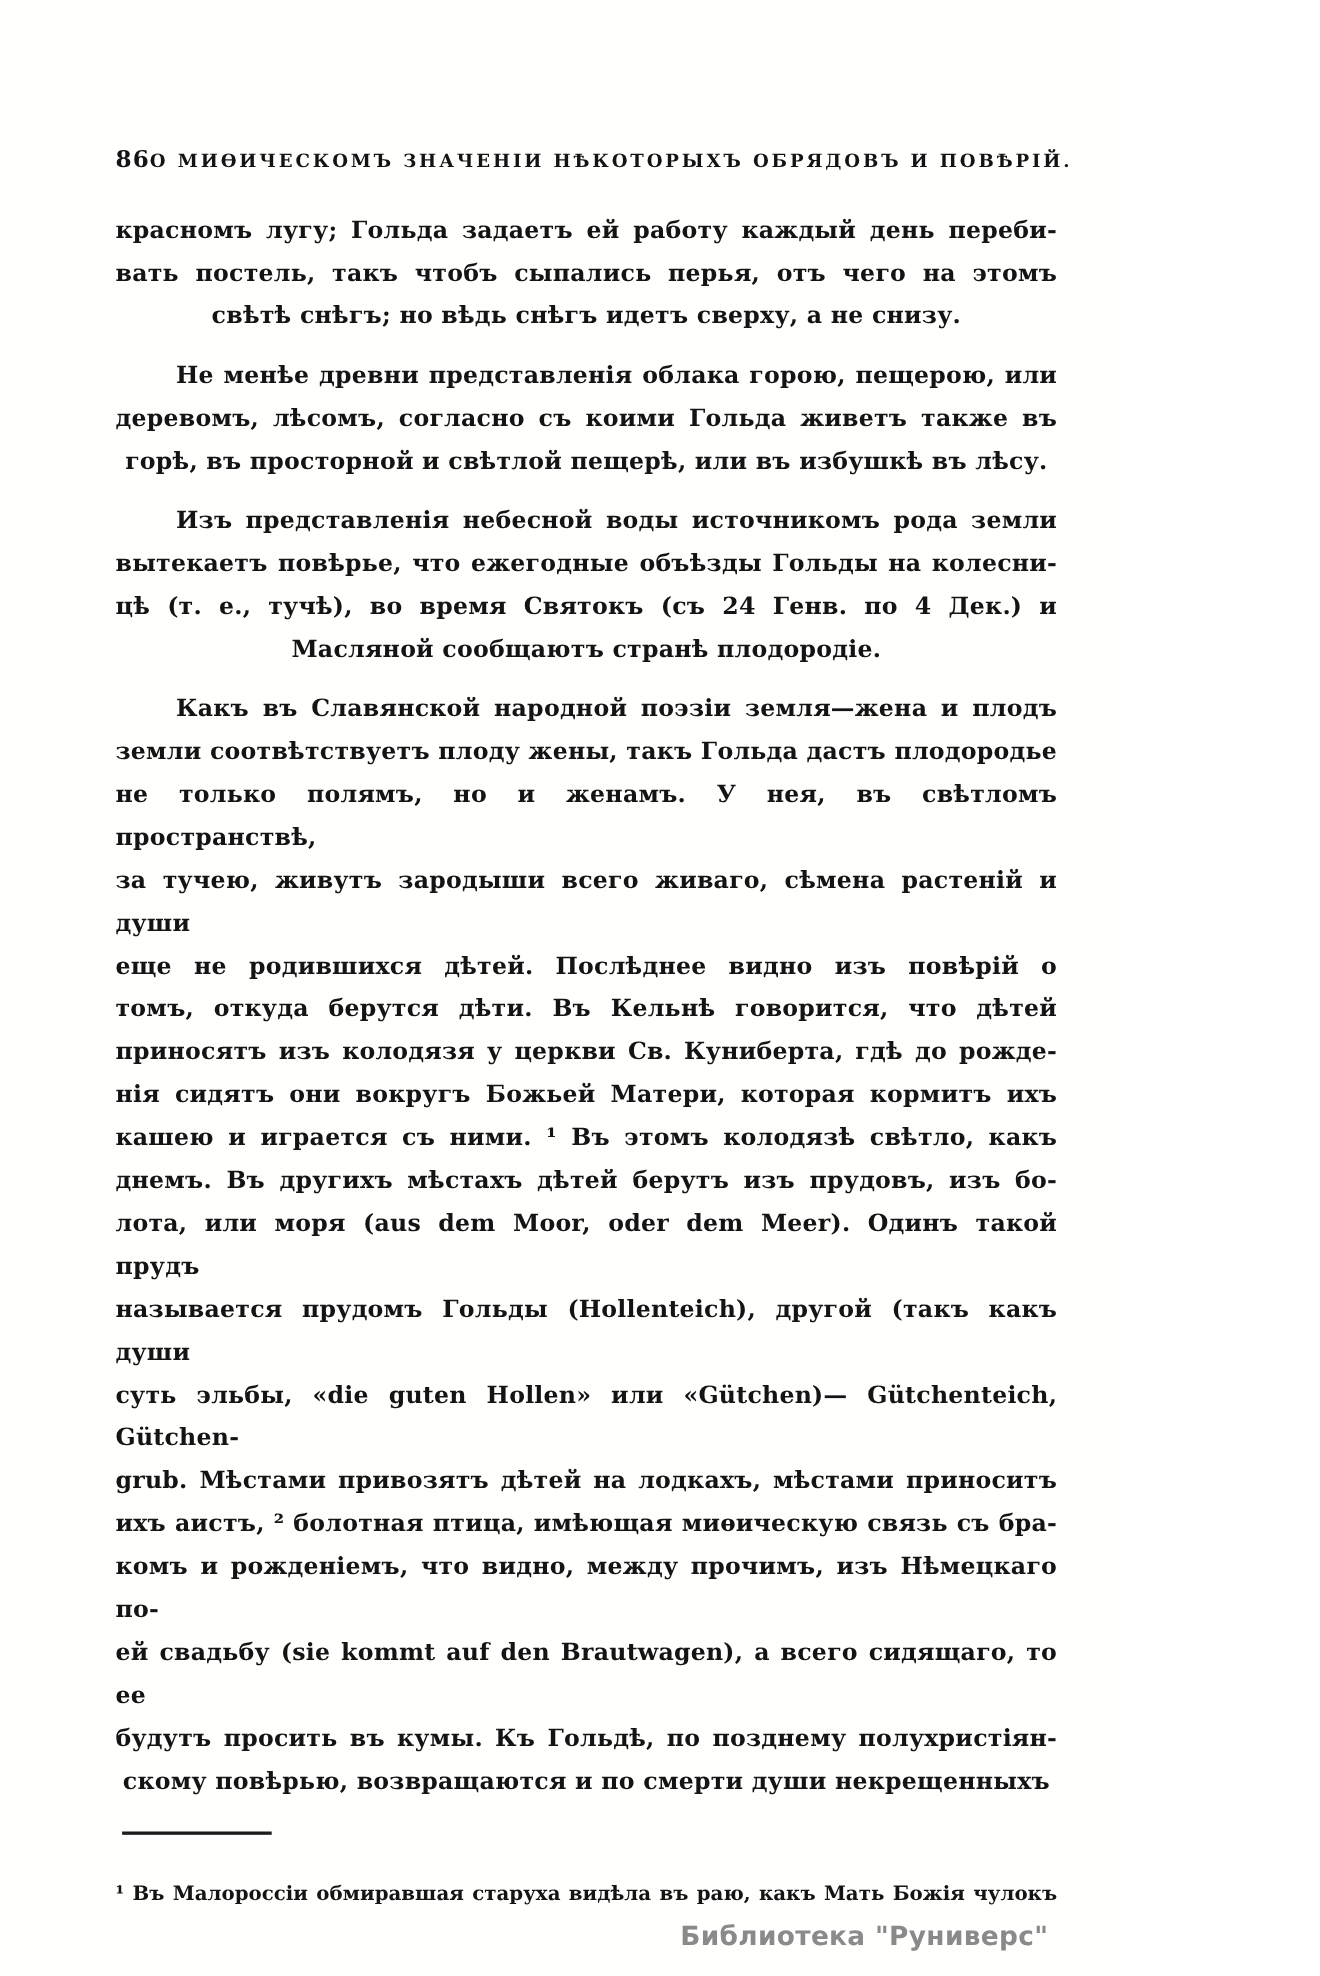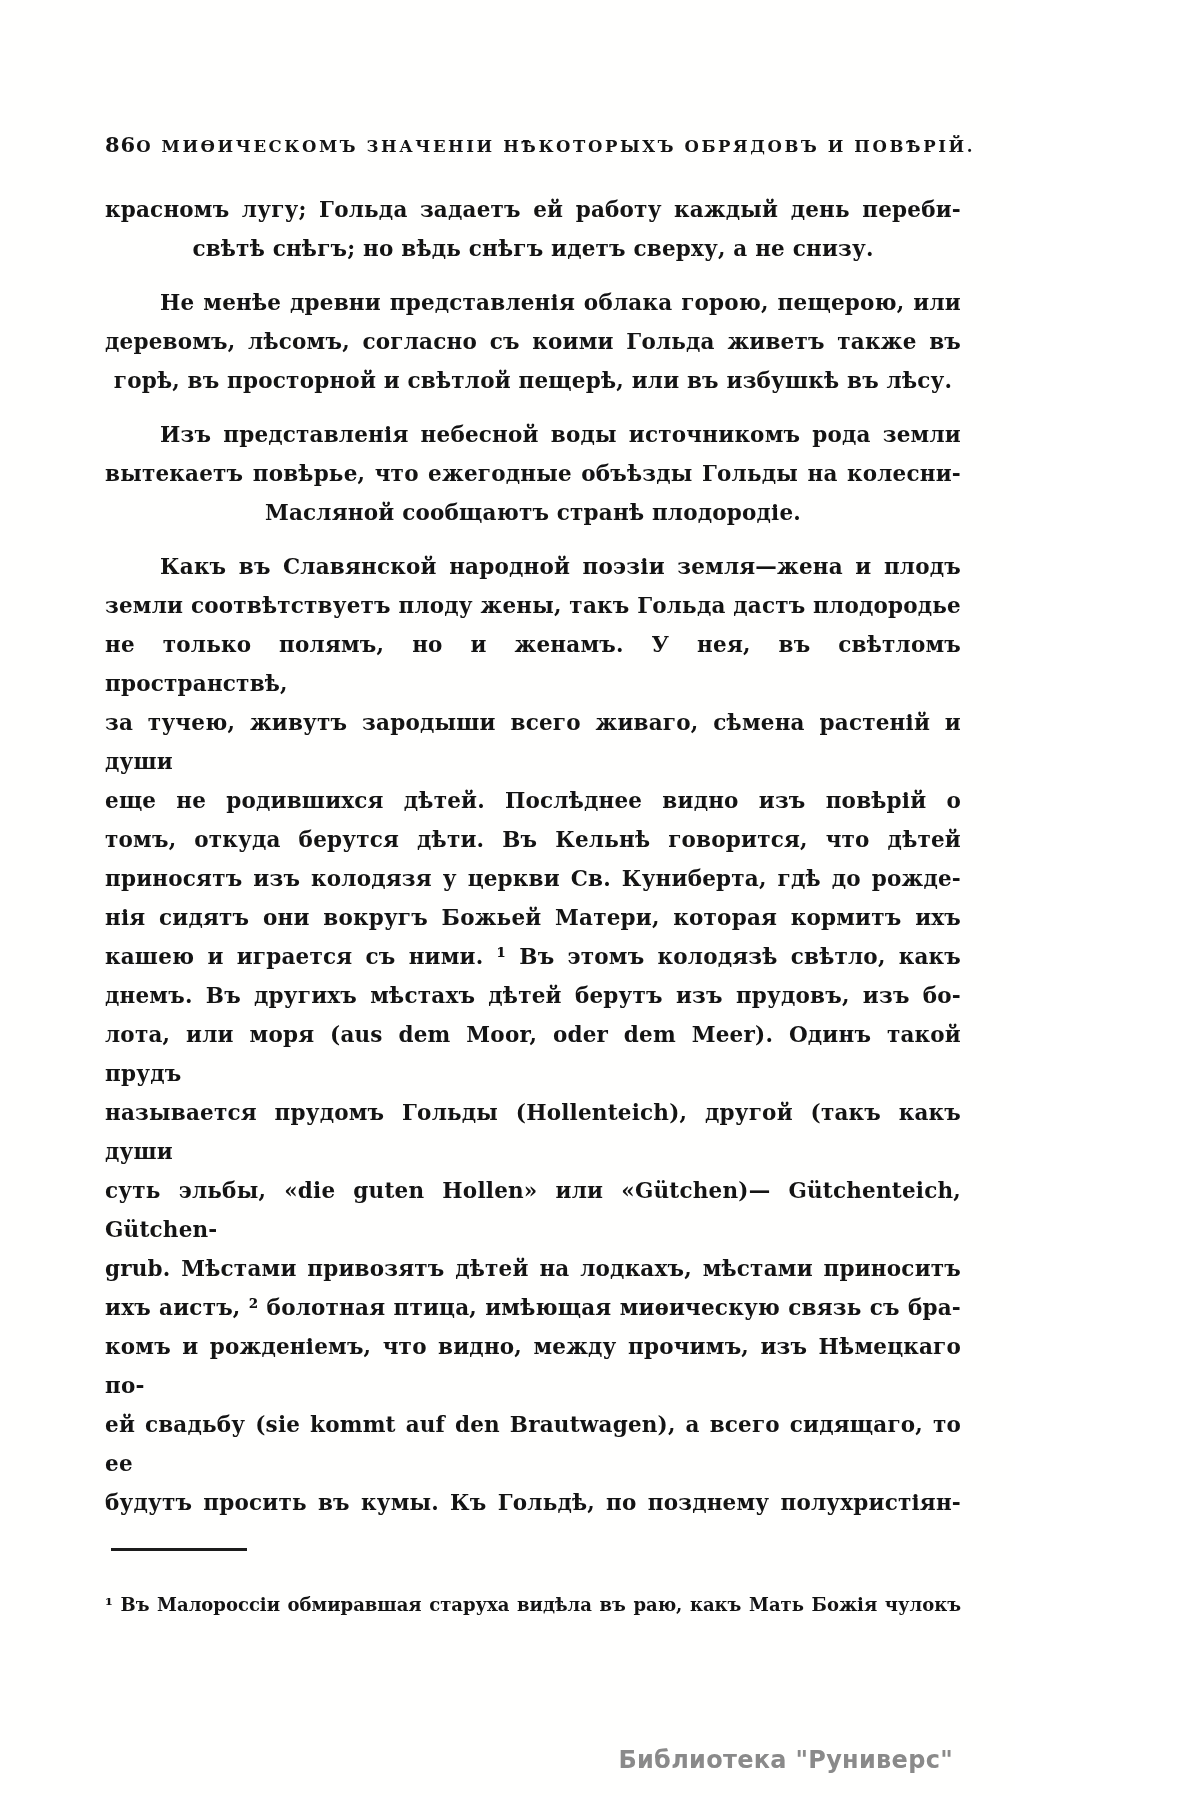--- a/index.html
+++ b/index.html
@@ -89,30 +89,32 @@
   <div class="content">
 
     <div class="page-header">
       <span class="page-number">86</span>
       <span class="running-title">О МИѲИЧЕСКОМЪ ЗНАЧЕНІИ НѢКОТОРЫХЪ ОБРЯДОВЪ И ПОВѢРІЙ.</span>
     </div>
 
     <div class="body-text" id="paragraphs">
         <div class="paragraph">
           <div class="line">красномъ лугу; Гольда задаетъ ей работу каждый день переби-</div>
+          <div class="line">вать постель, такъ чтобъ сыпались перья, отъ чего на этомъ</div>
           <div class="line last">свѣтѣ снѣгъ; но вѣдь снѣгъ идетъ сверху, а не снизу.</div>
         </div>
         <div class="paragraph">
           <div class="line indent">Не менѣе древни представленія облака горою, пещерою, или</div>
           <div class="line">деревомъ, лѣсомъ, согласно съ коими Гольда живетъ также въ</div>
           <div class="line last">горѣ, въ просторной и свѣтлой пещерѣ, или въ избушкѣ въ лѣсу.</div>
         </div>
         <div class="paragraph">
           <div class="line indent">Изъ представленія небесной воды источникомъ рода земли</div>
           <div class="line">вытекаетъ повѣрье, что ежегодные объѣзды Гольды на колесни-</div>
+          <div class="line">цѣ (т. е., тучѣ), во время Святокъ (съ 24 Генв. по 4 Дек.) и</div>
           <div class="line last">Масляной сообщаютъ странѣ плодородіе.</div>
         </div>
         <div class="paragraph">
           <div class="line indent">Какъ въ Славянской народной поэзіи земля—жена и плодъ</div>
           <div class="line">земли соотвѣтствуетъ плоду жены, такъ Гольда дастъ плодородье</div>
           <div class="line">не только полямъ, но и женамъ. У нея, въ свѣтломъ пространствѣ,</div>
           <div class="line">за тучею, живутъ зародыши всего живаго, сѣмена растеній и души</div>
           <div class="line">еще не родившихся дѣтей. Послѣднее видно изъ повѣрій о</div>
           <div class="line">томъ, откуда берутся дѣти. Въ Кельнѣ говорится, что дѣтей</div>
           <div class="line">приносятъ изъ колодязя у церкви Св. Куниберта, гдѣ до рожде-</div>
@@ -120,20 +122,21 @@
           <div class="line">кашею и играется съ ними. ¹ Въ этомъ колодязѣ свѣтло, какъ</div>
           <div class="line">днемъ. Въ другихъ мѣстахъ дѣтей берутъ изъ прудовъ, изъ бо-</div>
           <div class="line">лота, или моря (aus dem Moor, oder dem Meer). Одинъ такой прудъ</div>
           <div class="line">называется прудомъ Гольды (Hollenteich), другой (такъ какъ души</div>
           <div class="line">суть эльбы, «die guten Hollen» или «Gütchen)— Gütchenteich, Gütchen-</div>
           <div class="line">grub. Мѣстами привозятъ дѣтей на лодкахъ, мѣстами приноситъ</div>
           <div class="line">ихъ аистъ, ² болотная птица, имѣющая миѳическую связь съ бра-</div>
           <div class="line">комъ и рожденіемъ, что видно, между прочимъ, изъ Нѣмецкаго по-</div>
           <div class="line">ей свадьбу (sie kommt auf den Brautwagen), а всего сидящаго, то ее</div>
           <div class="line">будутъ просить въ кумы. Къ Гольдѣ, по позднему полухристіян-</div>
+          <div class="line last">скому повѣрью, возвращаются и по смерти души некрещенныхъ</div>
         </div>
       </div>
 
     <div class="footnote-rule"></div>
 
     <div class="footnotes" id="footnotes">
         <div class="footnote">
           <div class="line">¹ Въ Малороссіи обмиравшая старуха видѣла въ раю, какъ Мать Божія чулокъ</div>
         </div>
       </div>

